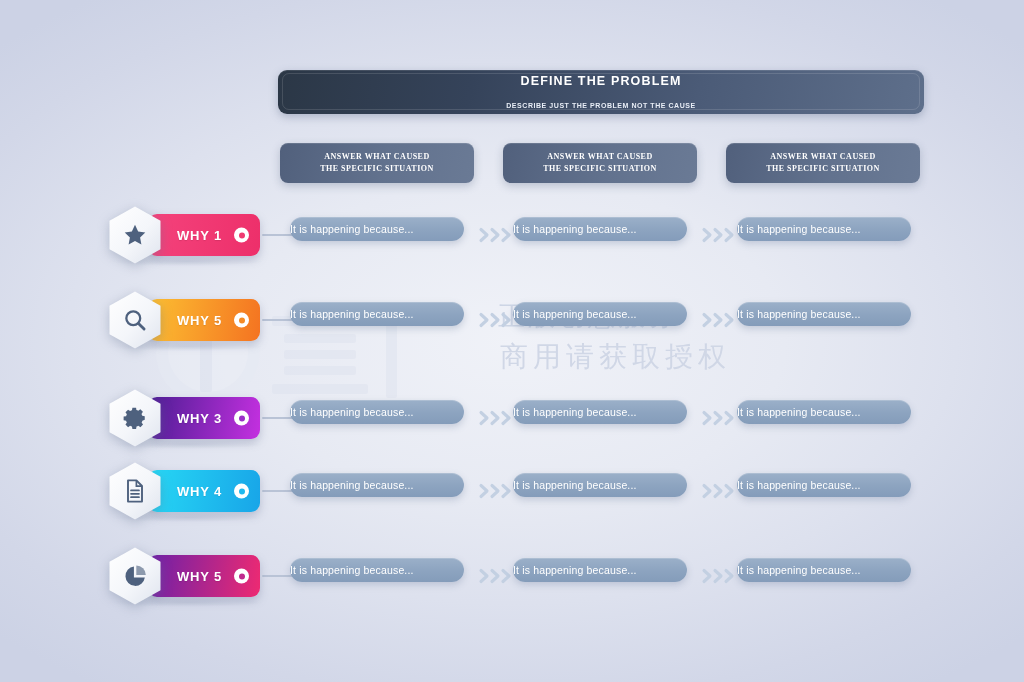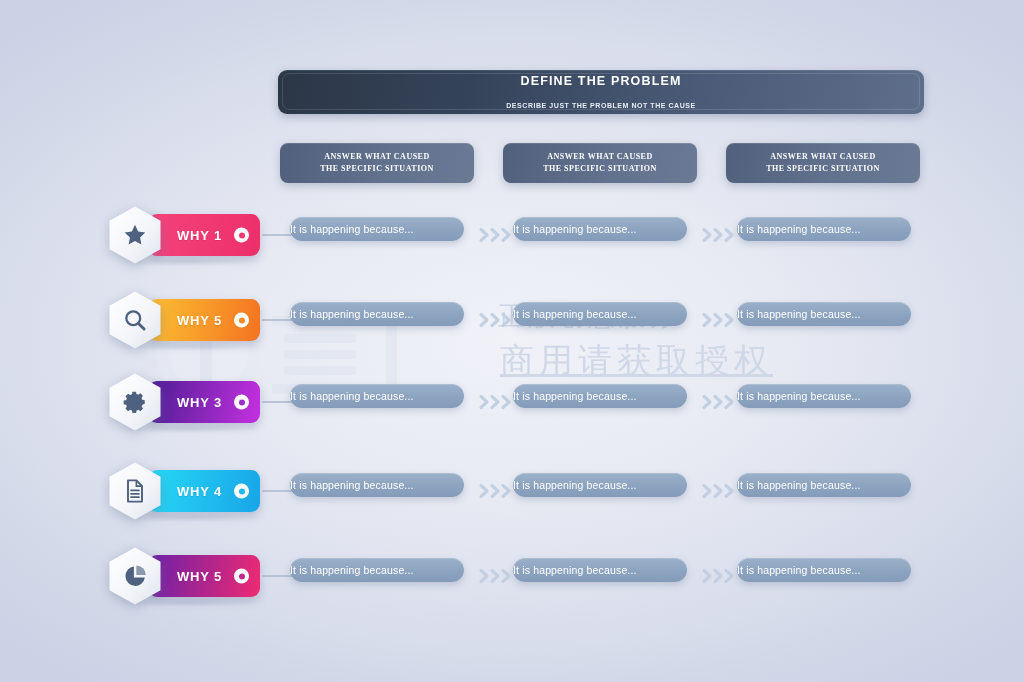--- a/index.html
+++ b/index.html
@@ -38,27 +38,26 @@
     left: 0;
     top: 0;
     width: 350px;
     height: 110px;
     opacity: .50;
   }
   .wm-cn {
     position: absolute;
     left: 350px;
     top: 38px;
-    font-size: 34px;
+    font-size: 28px;
     letter-spacing: 5px;
     color: #cfd6e6;
     font-family: "DejaVu Sans", sans-serif;
     white-space: nowrap;
     opacity: .95;
-    text-decoration: underline;
   }
   .wm-top {
     position: absolute;
     left: 348px;
     top: -2px;
     font-size: 27px;
     letter-spacing: 3px;
     color: #c3cde0;
     font-family: "DejaVu Sans", sans-serif;
     white-space: nowrap;
@@ -399,21 +398,21 @@
         </div>
         <div class="chev chev-1"><svg width="36" height="20" viewBox="0 0 36 20">
             <path fill="none" stroke="#c3d0e2" stroke-width="3.1" stroke-linecap="round" stroke-linejoin="round" d="M3 4.5L9 10l-6 5.5"></path>
             <path fill="none" stroke="#c3d0e2" stroke-width="3.1" stroke-linecap="round" stroke-linejoin="round" d="M14 4.5L20 10l-6 5.5"></path>
             <path fill="none" stroke="#c3d0e2" stroke-width="3.1" stroke-linecap="round" stroke-linejoin="round" d="M25 4.5L31 10l-6 5.5"></path>
           </svg></div>
         <div class="answer answer-2">
           <span class="answer-text">It is happening because...</span>
         </div>
       </div>
-      <div class="why-row" style="top: 372px;">
+      <div class="why-row" style="top: 388px;">
         <div class="row-shadow"></div>
         <div class="why-label" style="background: linear-gradient(100deg, rgb(76, 29, 147) 0%, rgb(196, 48, 224) 100%);">
           <span class="why-label-text">WHY 3</span>
           <span class="why-dot">
             <i style="background: rgb(155, 47, 201);"></i>
           </span>
         </div>
         <div class="hex">
           <svg width="62" height="60" viewBox="0 0 62 60">
             <defs>

